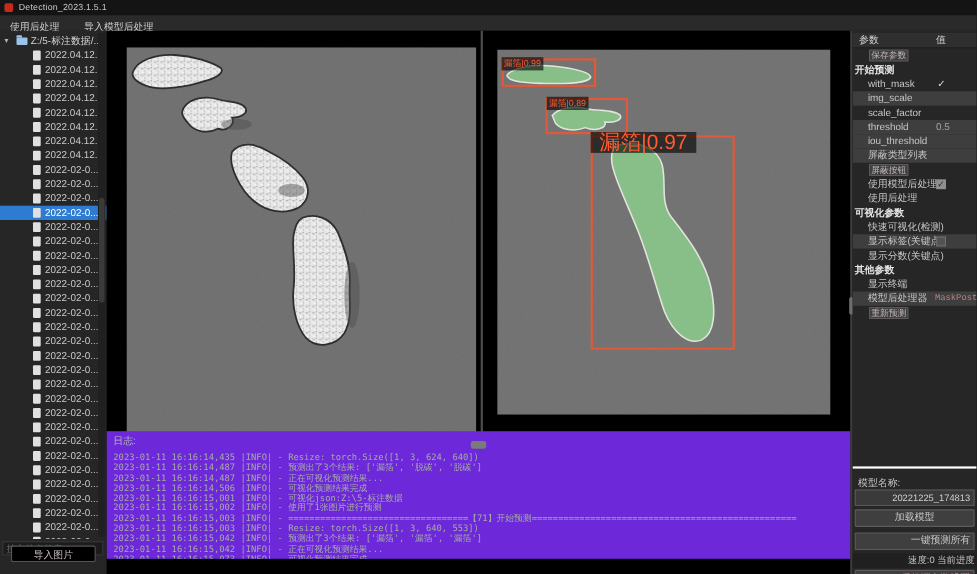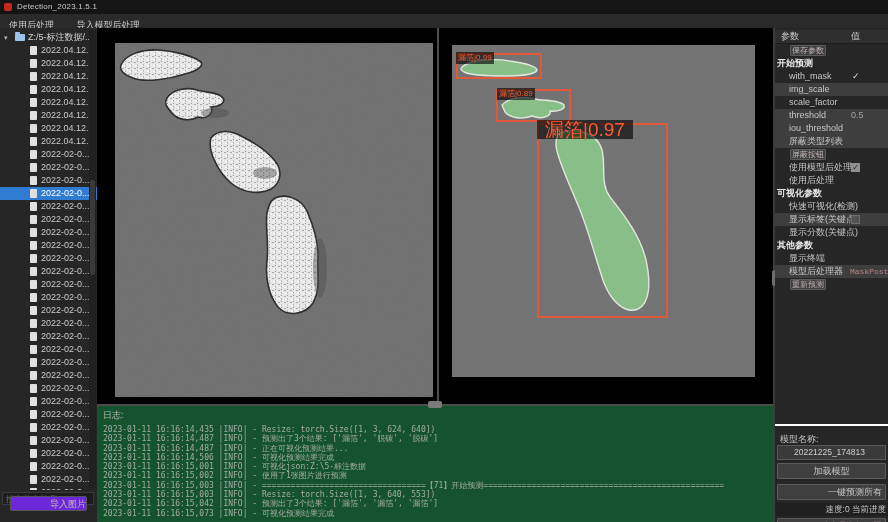--- a/index.html
+++ b/index.html
@@ -22,35 +22,35 @@
   .arrow{position:absolute;left:4px;top:0;font-size:7px;color:#b4b4b4}
   .folder-icon{display:inline-block;width:10px;height:7px;background:#9cc4ea;border-radius:1px;position:relative;margin-right:3px;vertical-align:-1px}
   .folder-icon::before{content:"";position:absolute;left:0;top:-2px;width:5px;height:2px;background:#9cc4ea;border-radius:1px 1px 0 0}
   .titem{height:13px;line-height:13px;font-size:9px;white-space:nowrap;overflow:hidden;padding-left:30px;position:relative}
   .titem.selected{background:var(--selection-blue,#2e7bd2);color:#fff}
   .file-icon{display:inline-block;width:7px;height:9px;background:#e0e0e0;border-radius:1px;margin-right:4px;vertical-align:-2px}
   .vscroll{position:absolute;right:1px;top:2px;width:7px;height:458px;background:#202020}
   .vthumb{position:absolute;left:1px;top:150px;width:5px;height:95px;background:#3a3a3a;border-radius:2px}
   .search-input{position:absolute;left:2px;top:464px;width:92px;height:13px;background:#1c1c1c;border:1px solid #3a3a3a;box-sizing:border-box;color:#bbb;font-size:8.5px;padding:0 3px;font-family:Liberation Serif, serif}
   .search-input::placeholder{color:#6f6f6f}
-  .import-btn{position:absolute;left:10px;top:468px;width:77px;height:15px;background:#6d28d9;border:1px solid #555;border-radius:2px;color:#c9bcbc;font-size:9px;line-height:12px;text-align:right;box-sizing:border-box;font-family:"Liberation Sans",sans-serif;padding:0}
+  .import-btn{position:absolute;left:10px;top:468px;width:77px;height:15px;background:#000000;border:1px solid #555;border-radius:2px;color:#c9bcbc;font-size:9px;line-height:12px;text-align:center;box-sizing:border-box;font-family:"Liberation Sans",sans-serif;padding:0}
 
   
   .center{position:absolute;left:97px;top:28px;width:676px;bottom:0;background:#000}
   .img-left{position:absolute;left:18px;top:15px;width:318px;height:354px}
   .vdiv{position:absolute;left:340px;top:0;width:2px;height:376px;background:#4d4d4d}
   .img-right{position:absolute;left:355px;top:17px;width:303px;height:332px}
   .hsplit{position:absolute;left:0;top:376px;width:676px;height:2px;background:#4d4d4d}
   .hsplit-handle{position:absolute;left:331px;top:373px;width:14px;height:7px;background:#7a7a7a;border-radius:2px;z-index:3}
 
   .det-label{position:absolute;background:rgba(0,0,0,.62);color:var(--label-orange,#ff5c30);font-size:8px;line-height:10px;padding:1px 2px;white-space:nowrap;z-index:2}
   .det-label.big{font-size:19px;line-height:17px;padding:1px 8px}
 
   
-  .log{position:absolute;left:0;top:378px;width:676px;height:116px;background:#14532d;padding:3px 0 0 6px;box-sizing:border-box;overflow:hidden}
+  .log{position:absolute;left:0;top:364px;width:676px;height:116px;background:#6d28d9;padding:3px 0 0 6px;box-sizing:border-box;overflow:hidden}
   .log-title{font-size:9px;color:#b9b9b9;margin-bottom:3px}
   .logline{font-family:"DejaVu Sans Mono","Liberation Mono",monospace;font-size:8px;line-height:9.3px;color:#a5aca5;white-space:pre;overflow:hidden}
 
   
   .rsplit{position:absolute;left:773px;top:28px;width:2px;bottom:0;background:#3c3c3c}
   .rsplit-handle{position:absolute;left:772px;top:270px;width:4px;height:16px;background:#6e6e6e;border-radius:2px}
 
   
   .rpanel{position:absolute;left:775px;top:28px;width:113px;bottom:0;background:#262626;overflow:hidden;padding-top:2px;box-sizing:border-box}
   .phead{position:relative;height:13px;background:#2f2f2f;border-bottom:1px solid #1c1c1c;font-size:9px;line-height:13px;color:#d2d2d2}
@@ -62,22 +62,22 @@
   .prow.sect{font-weight:bold;color:#e6e6e6;padding-left:2px;box-sizing:border-box}
   .pbtn{position:absolute;left:15px;top:1px;height:11px;background:#3f3f3f;border:1px solid #5c5c5c;border-radius:1px;color:#c4b6b6;font-size:8px;line-height:8px;padding:0 1px;font-family:"Liberation Sans",sans-serif}
   .pcheck{position:absolute;left:77px;color:#dcdcdc;font-size:9px}
   .pbox{position:absolute;left:76px;top:2px;width:9px;height:9px;background:#8f8f8f;color:#1e1e1e;font-size:8px;line-height:9px;text-align:center}
   .pbox.empty{background:#525252;border:1px solid #6e6e6e;box-sizing:border-box}
   .pval{position:absolute;left:76px;color:#a6a6a6}
   .pval.red{color:#b98585;font-family:"Liberation Mono",monospace;font-size:8px;left:75px;white-space:nowrap}
 
   .mblock{position:absolute;left:0;top:396px;width:113px;height:98px;border-top:2px solid #ffffff}
   .mlabel{position:absolute;left:5px;top:7px;font-size:9px;color:#c6c6c6}
-  .mfield{position:absolute;left:2px;top:19px;width:109px;height:15px;background:#3a3a3a;border:1px solid #585858;box-sizing:border-box;font-size:8.5px;line-height:13px;text-align:right;padding-right:20px;color:#cfcfcf}
-  .mbtn{position:absolute;left:2px;width:109px;height:16px;background:#3f3f3f;border:1px solid #5c5c5c;box-sizing:border-box;border-radius:1px;color:#c6c6c6;font-size:9px;line-height:14px;text-align:center;font-family:Liberation Sans, sans-serif;padding:0}
+  .mfield{position:absolute;left:2px;top:19px;width:109px;height:15px;background:#3a3a3a;border:1px solid #585858;box-sizing:border-box;font-size:8.5px;line-height:13px;text-align:right;padding-right:3px;color:#cfcfcf}
+  .mbtn{position:absolute;left:2px;width:109px;height:16px;background:#3f3f3f;border:1px solid #5c5c5c;box-sizing:border-box;border-radius:1px;color:#c6c6c6;font-size:9px;line-height:14px;text-align:center;font-family:Liberation Mono, monospace;padding:0}
   .mbtn.load{top:37px}
   .mbtn.all{top:58px;text-align:right;padding-right:3px}
   .speed{position:absolute;left:0;top:77px;width:113px;height:13px;background:#202020;font-size:8.5px;line-height:13px;text-align:right;padding-right:2px;box-sizing:border-box;color:#c2c2c2}
   .mbtn.post{top:92px;text-align:right;padding-right:3px;color:#bb8f8f}
 </style>
 </head>
 <body>
 
 <div class="app">
 
@@ -324,20 +324,21 @@
         <div class="logline">2023-01-11 16:16:15,001 |INFO| - 可视化json:Z:\5-标注数据</div>
 
         <div class="logline">2023-01-11 16:16:15,002 |INFO| - 使用了1张图片进行预测</div>
 
         <div class="logline">2023-01-11 16:16:15,003 |INFO| - ==================================【71】开始预测==================================================</div>
 
         <div class="logline">2023-01-11 16:16:15,003 |INFO| - Resize: torch.Size([1, 3, 640, 553])</div>
 
         <div class="logline">2023-01-11 16:16:15,042 |INFO| - 预测出了3个结果: ['漏箔', '漏箔', '漏箔']</div>
 
+        <div class="logline">2023-01-11 16:16:15,042 |INFO| - 正在可视化预测结果...</div>
 
         <div class="logline">2023-01-11 16:16:15,073 |INFO| - 可视化预测结果完成</div>
 
     </div>
   </div>
 
   <div class="rsplit"></div>
   <div class="rsplit-handle"></div>
 
   <div class="rpanel">

